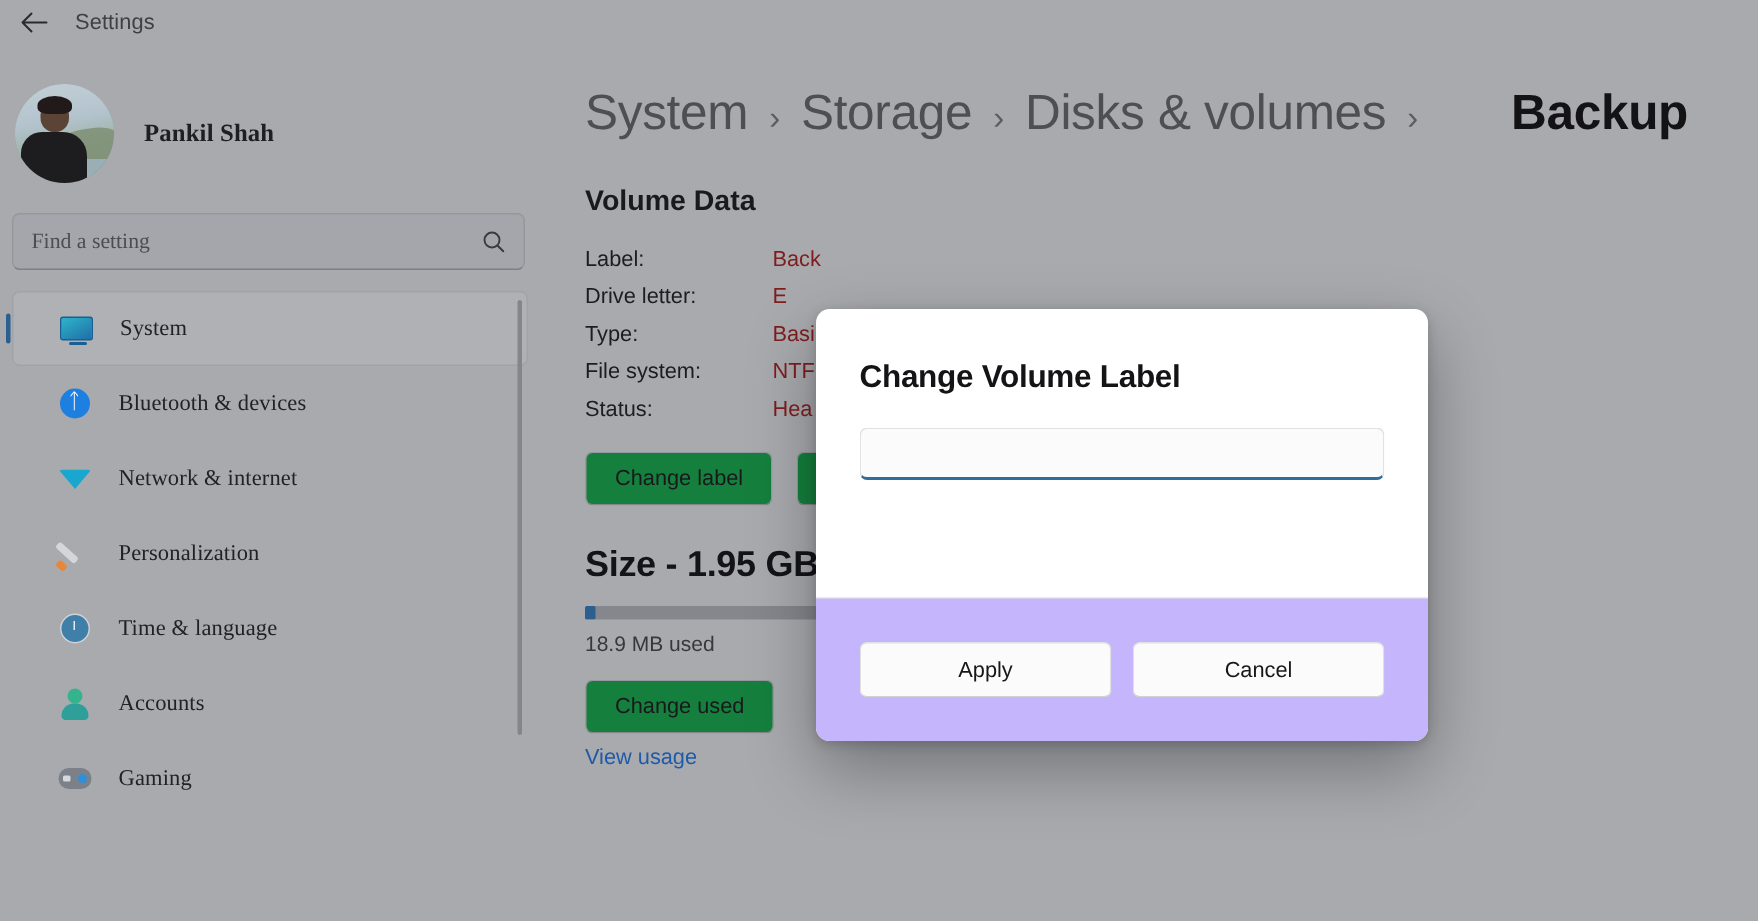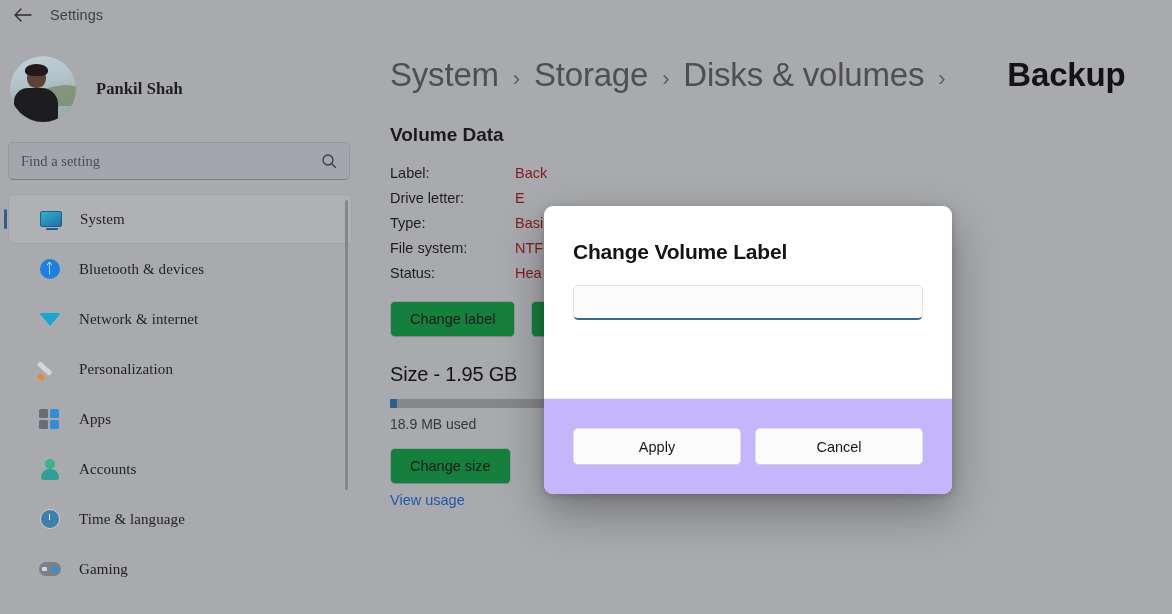--- a/index.html
+++ b/index.html
@@ -359,22 +359,22 @@
     background: #15803d;
     border: 1px solid #97989d;
     border-bottom-color: #85868c;
     font-size: 14.5px;
     color: #19191c;
     white-space: nowrap;
   }
 
   .size-title {
     padding: 26px 0 0 30px;
-    font-size: 20px;
-    font-weight: 400;
+    font-size: 24px;
+    font-weight: 700;
     color: #141417;
     letter-spacing: -.2px;
   }
 
   .bar-wrap {
     margin: 13px 0 0 30px;
     width: 562px;
     height: 9px;
     border-radius: 1px;
     background: #86878d;
@@ -527,44 +527,33 @@
         <span class="nav-label">Network &amp; internet</span>
       </div>
 
       <div class="nav-item">
         <span class="nav-icon">
             <span class="ic-brush"></span>
           </span>
         <span class="nav-label">Personalization</span>
       </div>
 
+
       <div class="nav-item">
         <span class="nav-icon">
-            <span class="ic-apps">
-              <i></i>
-              <i></i>
-              <i></i>
-              <i></i>
-            </span>
+            <span class="ic-clock"></span>
           </span>
-        <span class="nav-label">Apps</span>
+        <span class="nav-label">Time &amp; language</span>
       </div>
 
       <div class="nav-item">
         <span class="nav-icon">
             <span class="ic-account"></span>
           </span>
         <span class="nav-label">Accounts</span>
-      </div>
-
-      <div class="nav-item">
-        <span class="nav-icon">
-            <span class="ic-clock"></span>
-          </span>
-        <span class="nav-label">Time &amp; language</span>
       </div>
 
       <div class="nav-item">
         <span class="nav-icon">
             <span class="ic-gamepad"></span>
           </span>
         <span class="nav-label">Gaming</span>
       </div>
 
       <div class="sb-track">
@@ -620,21 +609,21 @@
     <div class="bar-wrap">
       <div class="bar-fill" id="bar-fill" style="width: 1.2%;"></div>
     </div>
 
     <div class="bar-legend">
       <span>18.9 MB used</span>
       <span>1.93 GB free</span>
     </div>
 
     <div class="btn-row">
-      <div class="btn">Change size</div>
+      <div class="btn">Change used</div>
     </div>
 
     <a class="link" href="#">View usage</a>
   </div>
 
   <div class="modal">
     <div class="modal-body">
       <div class="modal-title">Change Volume Label</div>
       <input class="modal-input" type="text" placeholder="" style="">
     </div>

